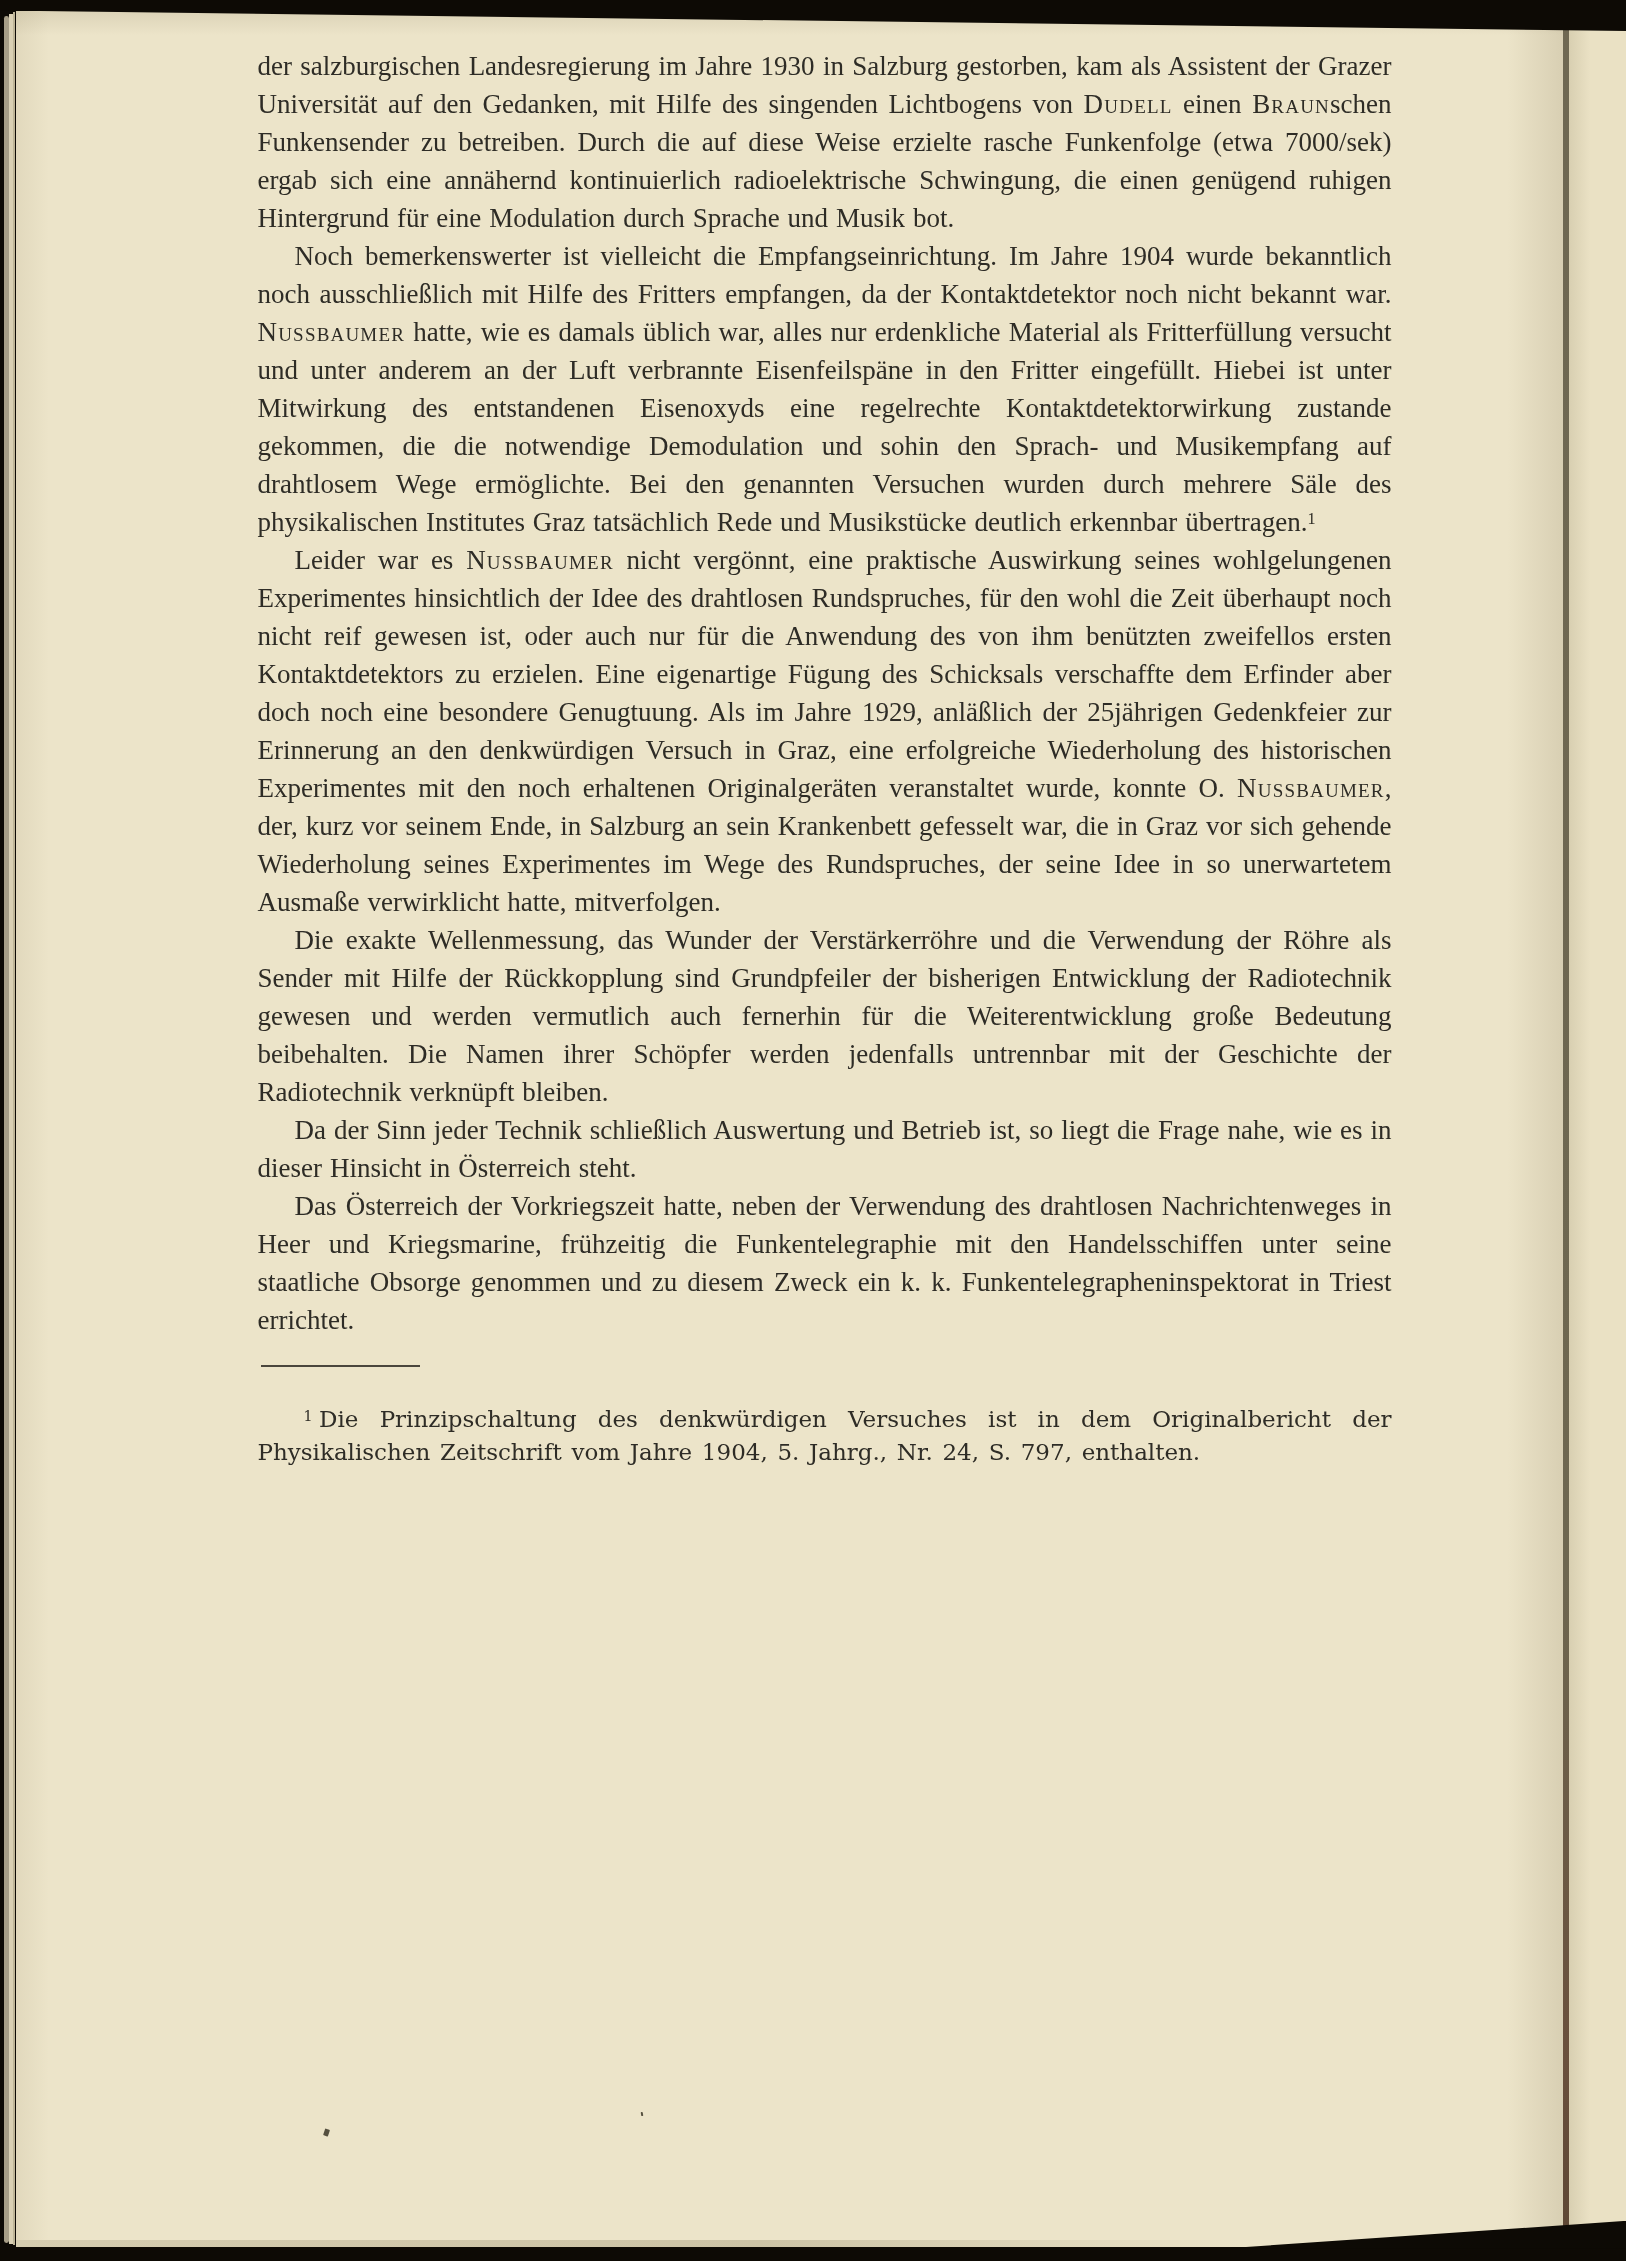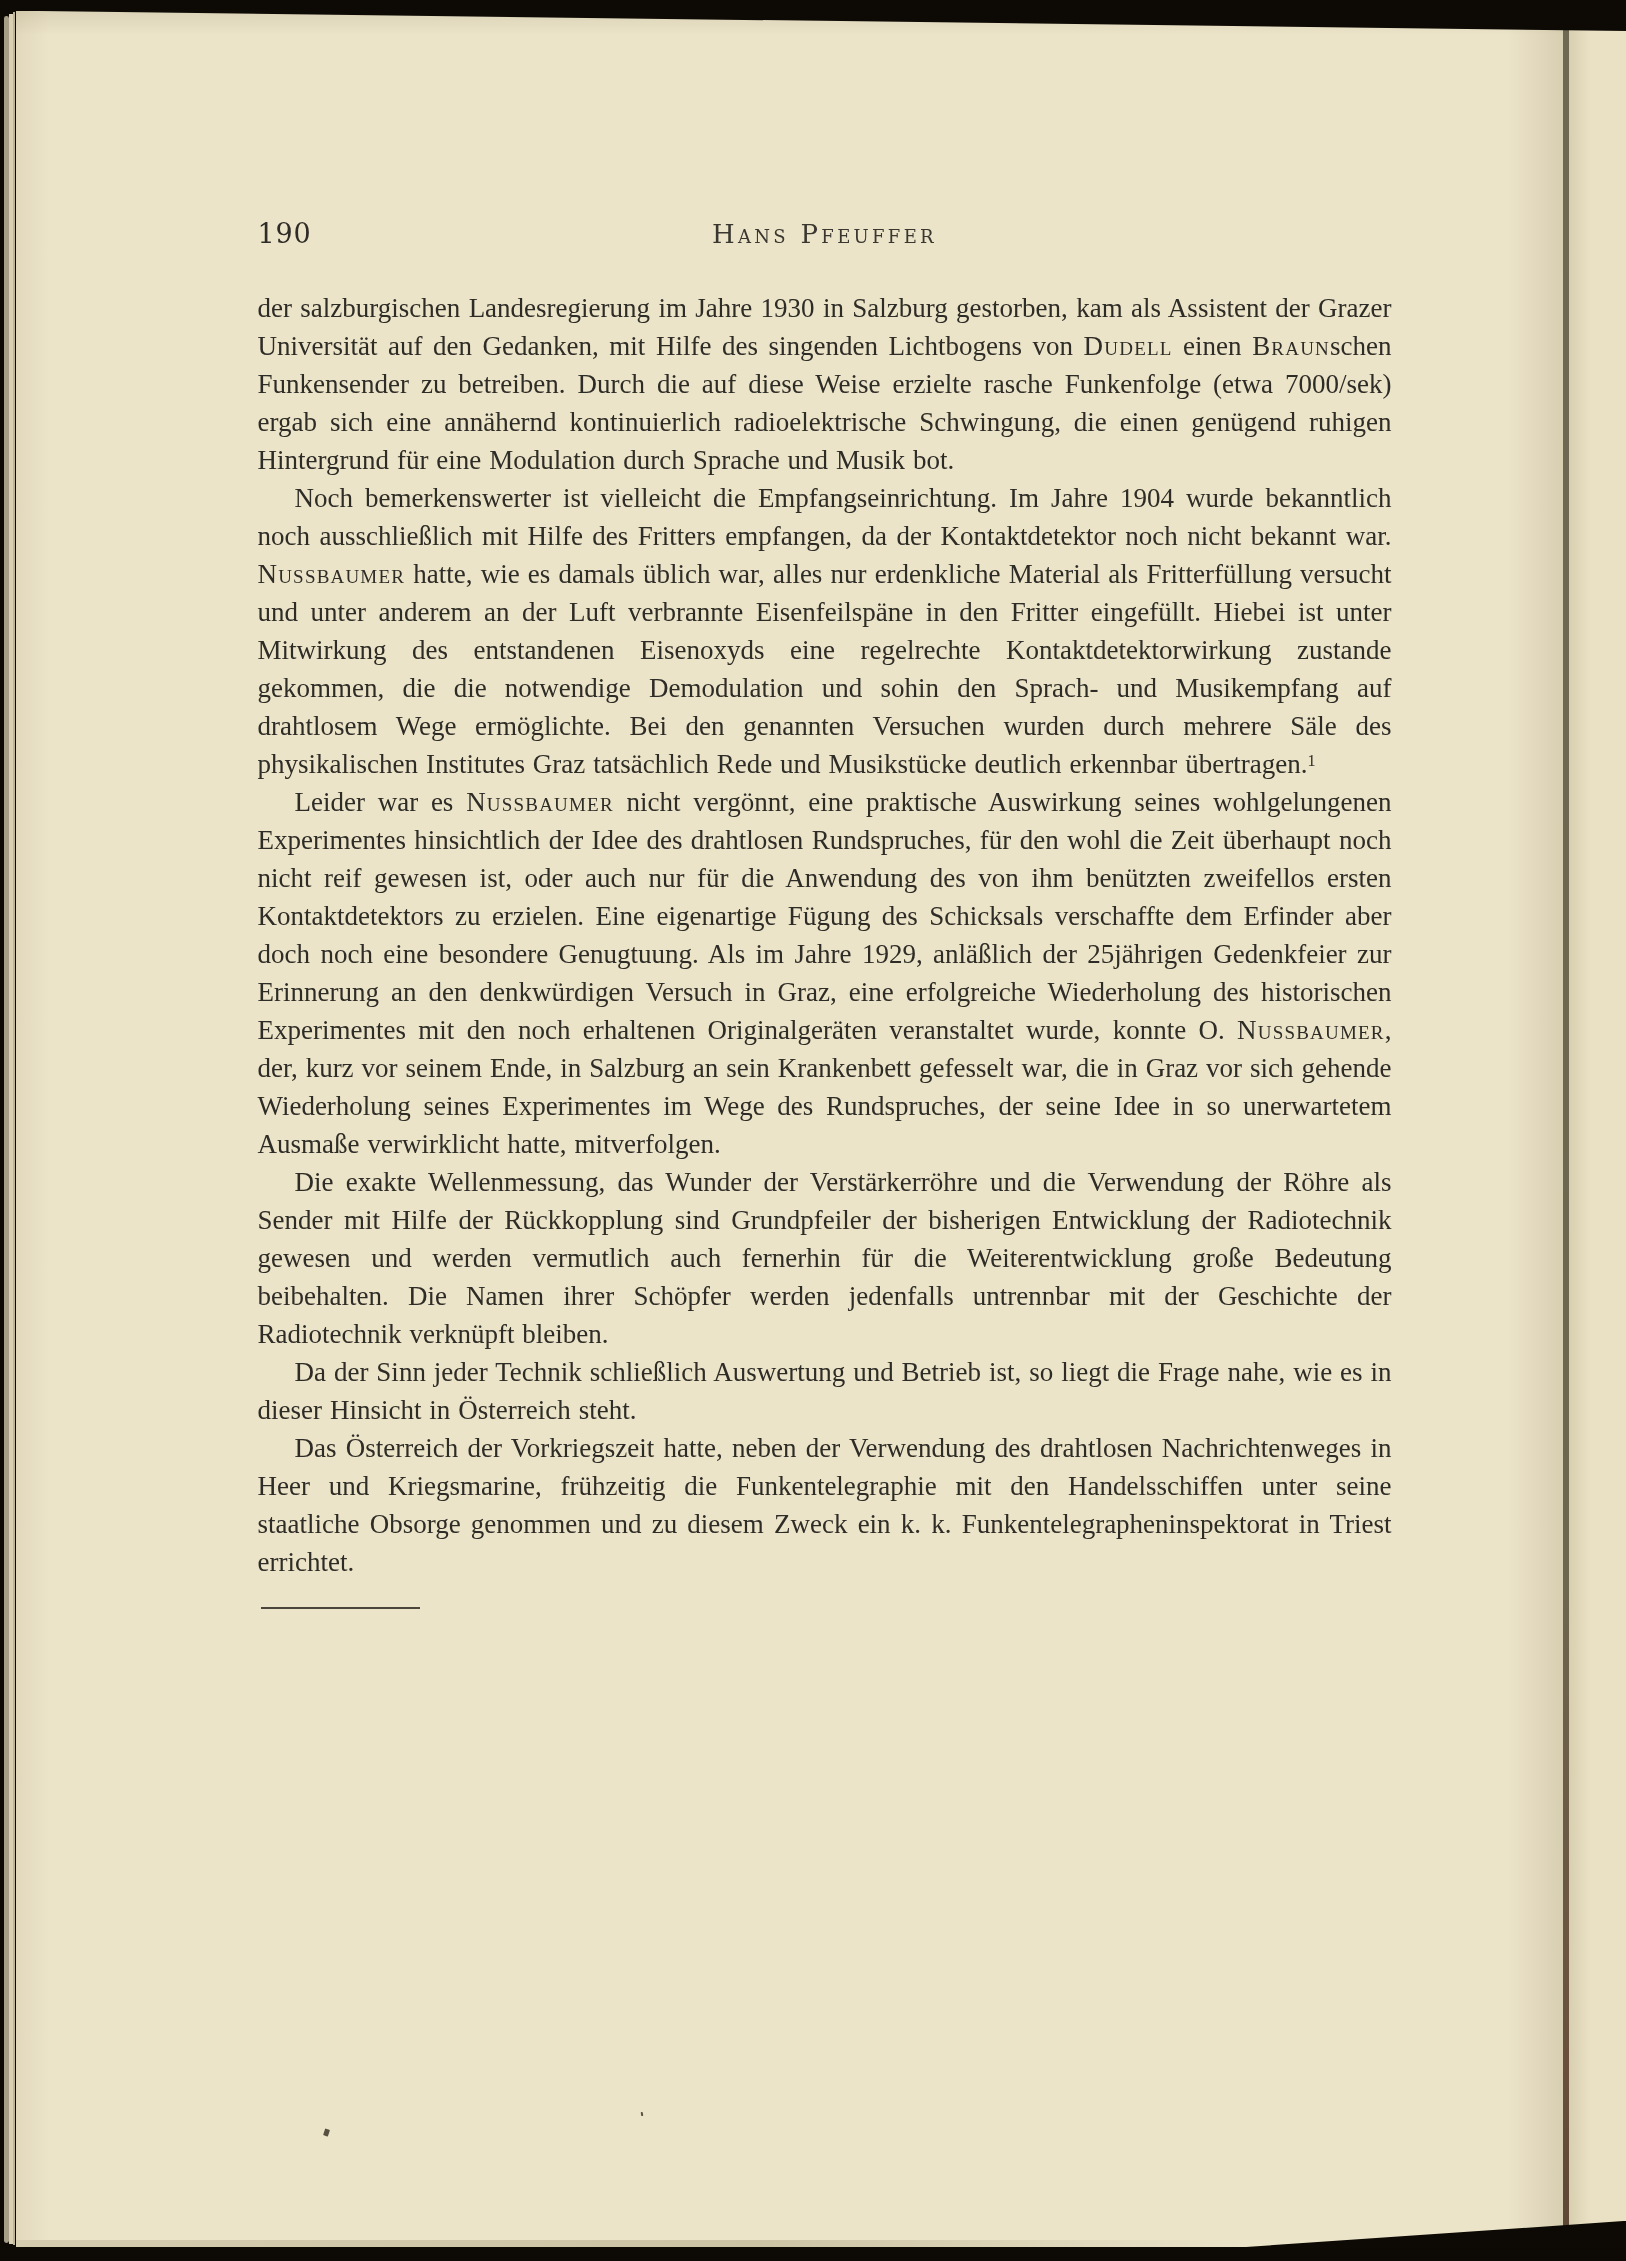--- a/index.html
+++ b/index.html
@@ -167,36 +167,33 @@
 <body>
 
 <div class="scene">
 
   <div class="edge-strip strip-a"></div>
   <div class="edge-strip strip-b"></div>
   <div class="edge-strip strip-c"></div>
 
   <div class="page">
 
-    <div class="running-head">
-      <span class="page-num">190</span>
-      <span class="head-title">Hans Pfeuffer</span>
-    </div>
 
     <div class="text-block">
         <p class="no-indent">der salzburgischen Landesregierung im Jahre 1930 in Salzburg gestorben, kam als Assistent der Grazer Universität auf den Gedanken, mit Hilfe des singenden Lichtbogens von <span class="sc">Dudell</span> einen <span class="sc">Braun</span>schen Funkensender zu betreiben. Durch die auf diese Weise erzielte rasche Funkenfolge (etwa 7000/sek) ergab sich eine annähernd kontinuierlich radioelektrische Schwingung, die einen genügend ruhigen Hintergrund für eine Modulation durch Sprache und Musik bot.</p>
         <p class="indent">Noch bemerkenswerter ist vielleicht die Empfangseinrichtung. Im Jahre 1904 wurde bekanntlich noch ausschließlich mit Hilfe des Fritters empfangen, da der Kontaktdetektor noch nicht bekannt war. <span class="sc">Nussbaumer</span> hatte, wie es damals üblich war, alles nur erdenkliche Material als Fritterfüllung versucht und unter anderem an der Luft verbrannte Eisenfeilspäne in den Fritter eingefüllt. Hiebei ist unter Mitwirkung des entstandenen Eisenoxyds eine regelrechte Kontaktdetektorwirkung zustande gekommen, die die notwendige Demodulation und sohin den Sprach- und Musikempfang auf drahtlosem Wege ermöglichte. Bei den genannten Versuchen wurden durch mehrere Säle des physikalischen Institutes Graz tatsächlich Rede und Musikstücke deutlich erkennbar übertragen.<sup class="fn-ref">1</sup></p>
         <p class="indent">Leider war es <span class="sc">Nussbaumer</span> nicht vergönnt, eine praktische Auswirkung seines wohlgelungenen Experimentes hinsichtlich der Idee des drahtlosen Rundspruches, für den wohl die Zeit überhaupt noch nicht reif gewesen ist, oder auch nur für die Anwendung des von ihm benützten zweifellos ersten Kontaktdetektors zu erzielen. Eine eigenartige Fügung des Schicksals verschaffte dem Erfinder aber doch noch eine besondere Genugtuung. Als im Jahre 1929, anläßlich der 25jährigen Gedenkfeier zur Erinnerung an den denkwürdigen Versuch in Graz, eine erfolgreiche Wiederholung des historischen Experimentes mit den noch erhaltenen Originalgeräten veranstaltet wurde, konnte O. <span class="sc">Nussbaumer</span>, der, kurz vor seinem Ende, in Salzburg an sein Krankenbett gefesselt war, die in Graz vor sich gehende Wiederholung seines Experimentes im Wege des Rundspruches, der seine Idee in so unerwartetem Ausmaße verwirklicht hatte, mitverfolgen.</p>
         <p class="indent">Die exakte Wellenmessung, das Wunder der Verstärkerröhre und die Verwendung der Röhre als Sender mit Hilfe der Rückkopplung sind Grundpfeiler der bisherigen Entwicklung der Radiotechnik gewesen und werden vermutlich auch fernerhin für die Weiterentwicklung große Bedeutung beibehalten. Die Namen ihrer Schöpfer werden jedenfalls untrennbar mit der Geschichte der Radiotechnik verknüpft bleiben.</p>
         <p class="indent">Da der Sinn jeder Technik schließlich Auswertung und Betrieb ist, so liegt die Frage nahe, wie es in dieser Hinsicht in Österreich steht.</p>
         <p class="indent">Das Österreich der Vorkriegszeit hatte, neben der Verwendung des drahtlosen Nachrichtenweges in Heer und Kriegsmarine, frühzeitig die Funkentelegraphie mit den Handelsschiffen unter seine staatliche Obsorge genommen und zu diesem Zweck ein k. k. Funkentelegrapheninspektorat in Triest errichtet.</p>
       </div>
 
     <div class="footnote-rule"></div>
 
+    <p class="footnote"><sup>1</sup><span>Die Prinzipschaltung des denkwürdigen Versuches ist in dem Originalbericht der Physikalischen Zeitschrift vom Jahre 1904, 5. Jahrg., Nr. 24, S. 797, enthalten.</span></p>
 
   </div>
 
   <div class="gutter"></div>
   <div class="next-page"></div>
 
   <div class="top-bar"></div>
   <div class="bottom-bar"></div>
   <div class="corner-br"></div>
 

